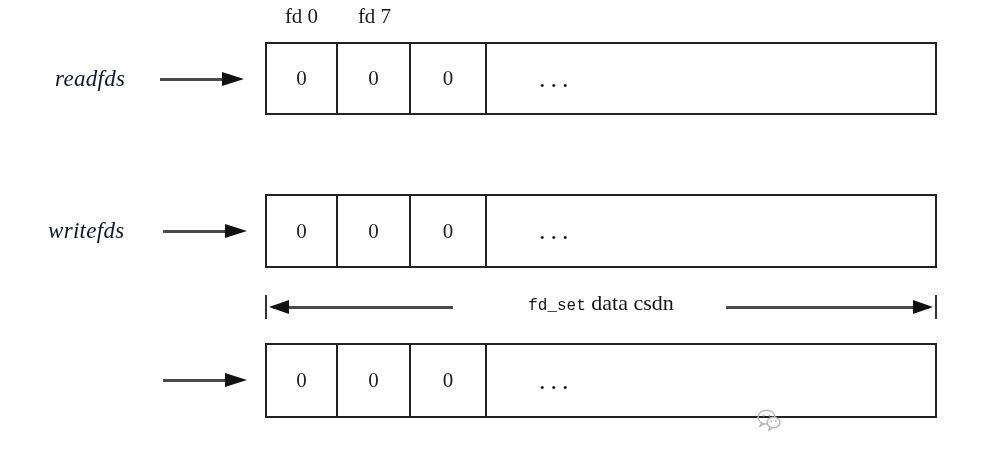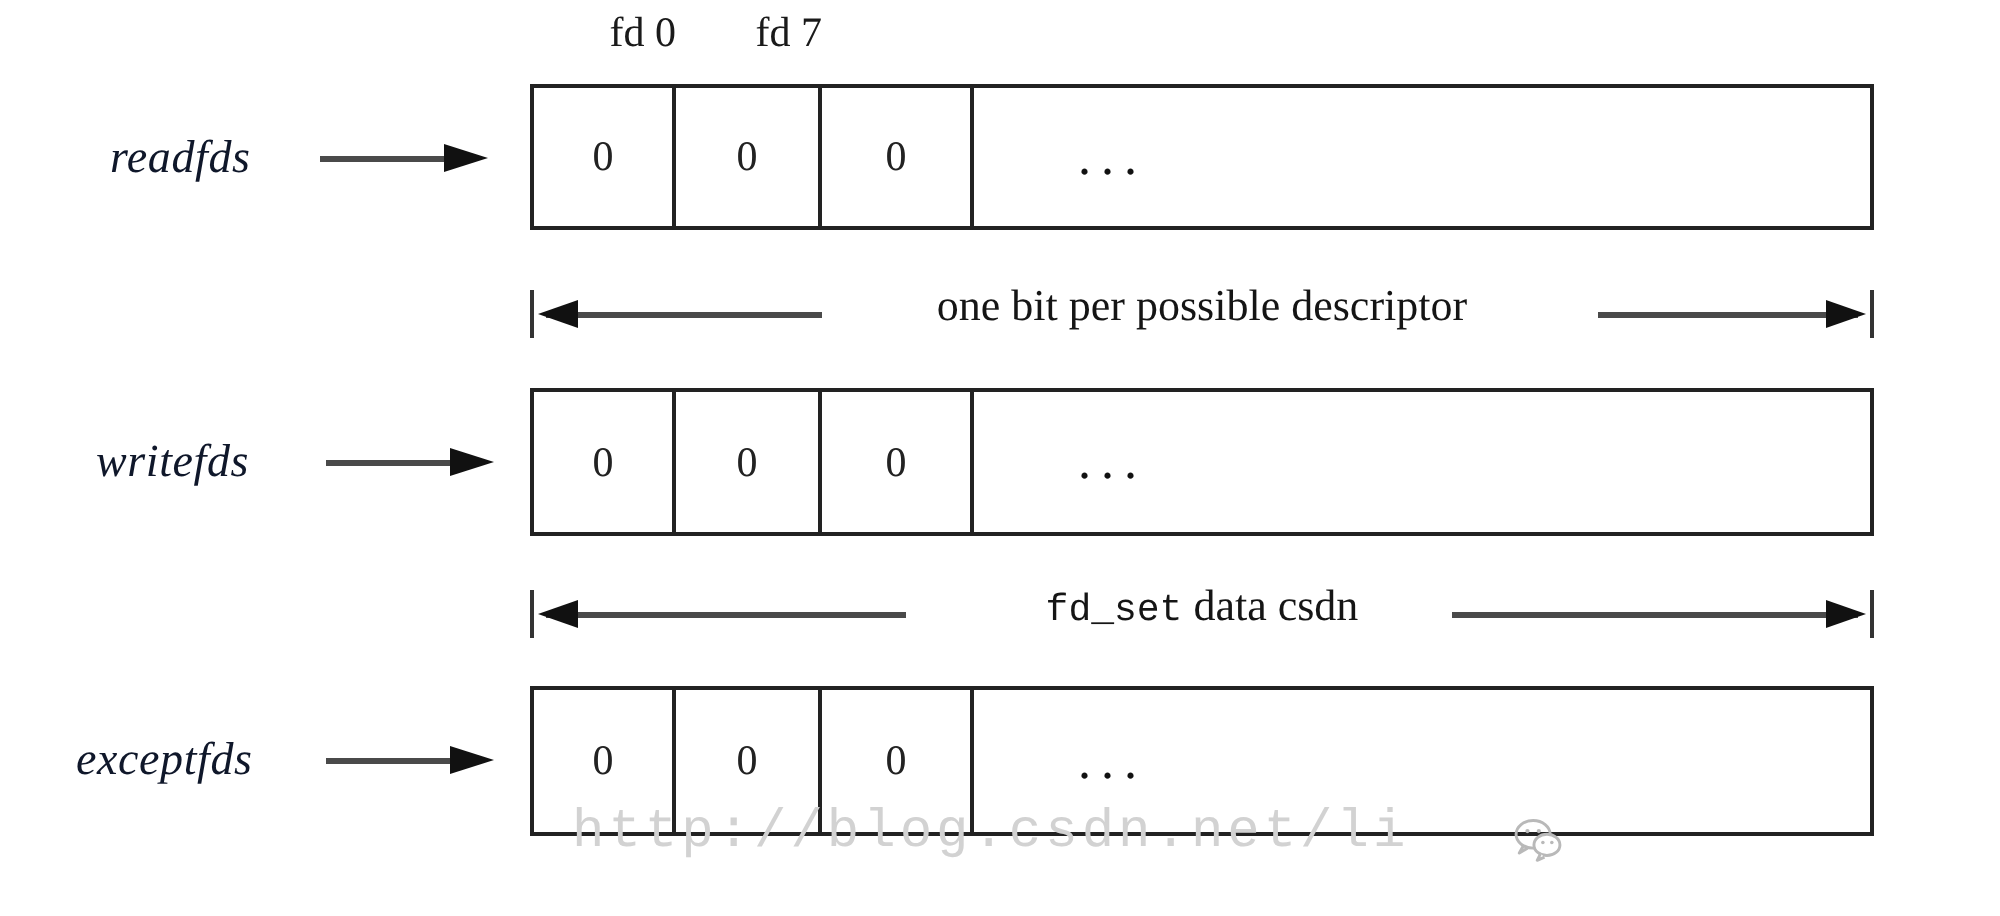--- a/index.html
+++ b/index.html
@@ -49,21 +49,21 @@
     border-bottom: 7px solid transparent;
     border-left: 22px solid #111111;
   }
 
   
   .fd-label {
     position: absolute;
     font-family: "Liberation Serif", serif;
     font-size: 21px;
     color: #1a1a1a;
-    text-align: right;
+    text-align: center;
     white-space: nowrap;
   }
 
   
   .bitrow {
     position: absolute;
     border: 2px solid #222222;
     background: transparent;
     box-sizing: border-box;
   }
@@ -125,21 +125,21 @@
     position: absolute;
     top: -5px;
     text-align: center;
     white-space: nowrap;
     font-family: "Liberation Serif", serif;
     font-size: 22px;
     color: #151515;
   }
   .caption .mono {
     font-family: "Liberation Mono", monospace;
-    font-size: 19px;
+    font-size: 16px;
     letter-spacing: 0px;
   }
 
   
   .watermark {
     position: absolute;
     font-family: "Liberation Mono", monospace;
     font-size: 27px;
     letter-spacing: 2px;
     color: #d2d2d2;
@@ -182,29 +182,20 @@
     <div class="head" style="left:62px;"></div>
   </div>
 
   <div class="bitrow" style="left:265px; top:42px; width:672px; height:73px;">
     <div class="bitcell" style="left:0px;   width:71px;">0</div>
     <div class="bitcell" style="left:71px;  width:73px;">0</div>
     <div class="bitcell" style="left:144px; width:76px;">0</div>
     <div class="ellipsis-cell" style="left:220px; right:0px;">...</div>
   </div>
 
-  <div class="span-annot" style="left:265px; top:145px; width:672px;">
-    <div class="cap left"></div>
-    <div class="cap right"></div>
-    <div class="shaft" style="left:8px;  width:138px;"></div>
-    <div class="shaft" style="right:8px; width:130px;"></div>
-    <div class="ahead left" style="left:4px;"></div>
-    <div class="ahead right" style="right:4px;"></div>
-    <div class="caption" style="left:0; right:0;">one bit per possible descriptor</div>
-  </div>
 
   <div class="row-label" style="left:48px; top:218px;">writefds</div>
 
   <div class="pointer-arrow" style="left:163px; top:224px; width:85px;">
     <div class="shaft" style="width:66px;"></div>
     <div class="head" style="left:62px;"></div>
   </div>
 
   <div class="bitrow" style="left:265px; top:194px; width:672px; height:74px;">
     <div class="bitcell" style="left:0px;   width:71px;">0</div>
@@ -216,35 +207,33 @@
   <div class="span-annot" style="left:265px; top:295px; width:672px;">
     <div class="cap left"></div>
     <div class="cap right"></div>
     <div class="shaft" style="left:8px;  width:180px;"></div>
     <div class="shaft" style="right:8px; width:203px;"></div>
     <div class="ahead left" style="left:4px;"></div>
     <div class="ahead right" style="right:4px;"></div>
     <div class="caption" style="left:0; right:0;"><span class="mono">fd_set</span><span> data csdn</span></div>
   </div>
 
-  <div class="row-label" style="left:38px; top:367px;">exceptfds</div>
 
   <div class="pointer-arrow" style="left:163px; top:373px; width:85px;">
     <div class="shaft" style="width:66px;"></div>
     <div class="head" style="left:62px;"></div>
   </div>
 
   <div class="bitrow" style="left:265px; top:343px; width:672px; height:75px;">
     <div class="bitcell" style="left:0px;   width:71px;">0</div>
     <div class="bitcell" style="left:71px;  width:73px;">0</div>
     <div class="bitcell" style="left:144px; width:76px;">0</div>
     <div class="ellipsis-cell" style="left:220px; right:0px;">...</div>
   </div>
 
-  <div class="watermark" style="left:286px; top:402px;">http://blog.csdn.net/li</div>
 
   <div class="badge" style="left:756px; top:407px;">
     <svg class="wechat-icon" viewBox="0 0 32 32">
       <ellipse cx="13" cy="12.5" rx="10.5" ry="8.5" fill="none" stroke="#b9b9b9" stroke-width="1.8"></ellipse>
       <path d="M7 19.5 L4.5 24 L9.5 21" fill="none" stroke="#b9b9b9" stroke-width="1.8" stroke-linejoin="round"></path>
       <circle cx="9.5" cy="10.5" r="1.3" fill="#b9b9b9"></circle>
       <circle cx="16.5" cy="10.5" r="1.3" fill="#b9b9b9"></circle>
       <ellipse cx="21.5" cy="19" rx="8" ry="6.5" fill="#ffffff" stroke="#b9b9b9" stroke-width="1.8"></ellipse>
       <path d="M17.5 24.5 L15.5 28.5 L20 26.5" fill="#ffffff" stroke="#b9b9b9" stroke-width="1.8" stroke-linejoin="round"></path>
       <circle cx="19" cy="17.5" r="1.1" fill="#b9b9b9"></circle>

